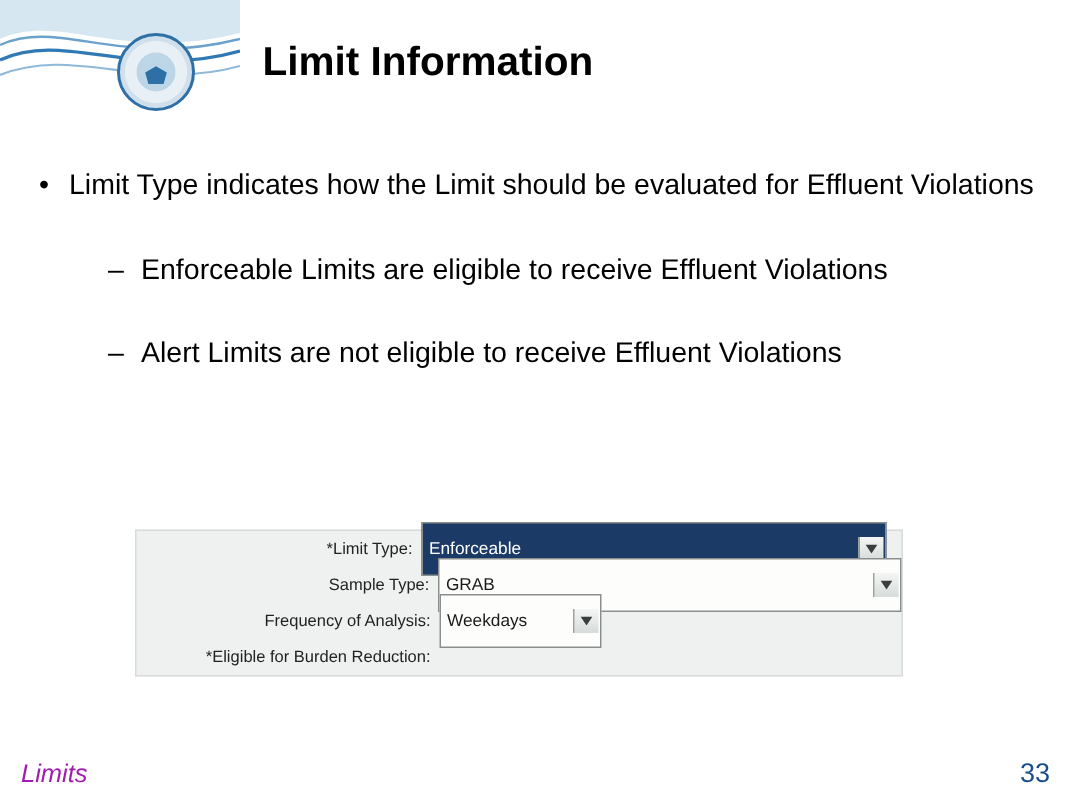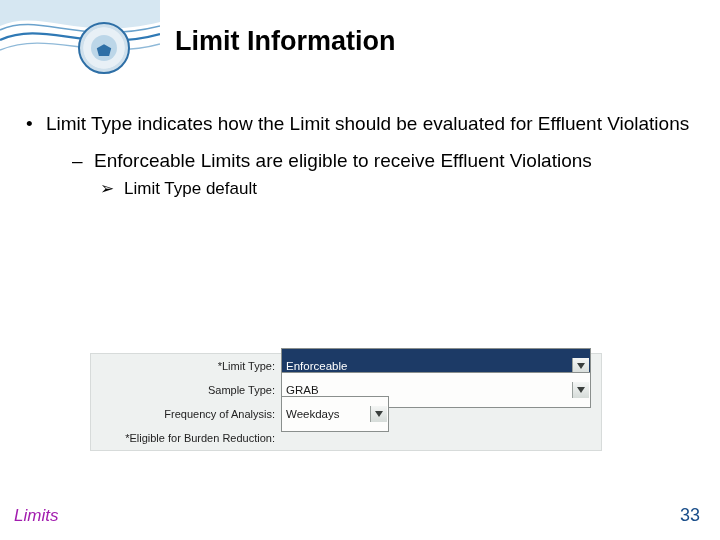--- a/index.html
+++ b/index.html
@@ -82,21 +82,21 @@
   
   .content {
     position: absolute;
     left: 26px;
     top: 112px;
     right: 26px;
   }
   .b1 {
     font-size: 19px;
     line-height: 1.22;
-    margin: 0 0 14px 0;
+    margin: 0 0 34px 0;
     padding-left: 20px;
     text-indent: -20px;
   }
   .b1 .dot {
     display: inline-block;
     width: 20px;
     text-indent: 0;
     text-align: left;
   }
   .sub {
@@ -137,21 +137,21 @@
     height: 98px;
     background: #eef1f0;
     border: 1px solid #d7dbda;
     box-sizing: border-box;
   }
   .row {
     display: flex;
     align-items: center;
     height: 24px;
   }
-  .row + .row { border-top: 0; }
+  .row + .row { border-top: 0; padding-left: 12px; }
   .lbl {
     width: 190px;
     text-align: right;
     padding-right: 6px;
     font-size: 11px;
     color: #222;
     box-sizing: border-box;
   }
   .fld {
     position: relative;
@@ -218,26 +218,26 @@
 
 <div class="content">
   <p class="b1">
     <span class="dot">•</span><span>Limit Type indicates how the Limit should be evaluated for Effluent Violations</span>
   </p>
 
   <div class="sub">
     <p class="b2">
       <span class="dash">–</span><span>Enforceable Limits are eligible to receive Effluent Violations</span>
     </p>
-    <p class="b3">
-      <span class="tri">➢</span><span>Limit Type default</span>
+
+    <div class="gap"></div>
+
+    <p class="b2">
+      <span class="dash">–</span><span>Alert Limits are not eligible to receive Effluent Violations</span>
     </p>
-
-    <div class="gap"></div>
-
   </div>
 </div>
 
 <div class="formshot">
   <div class="row r1">
     <div class="lbl">*Limit Type:</div>
     <div class="fld sel">
       <span class="val">Enforceable</span>
       <span class="caret">
         <svg width="8" height="6">

